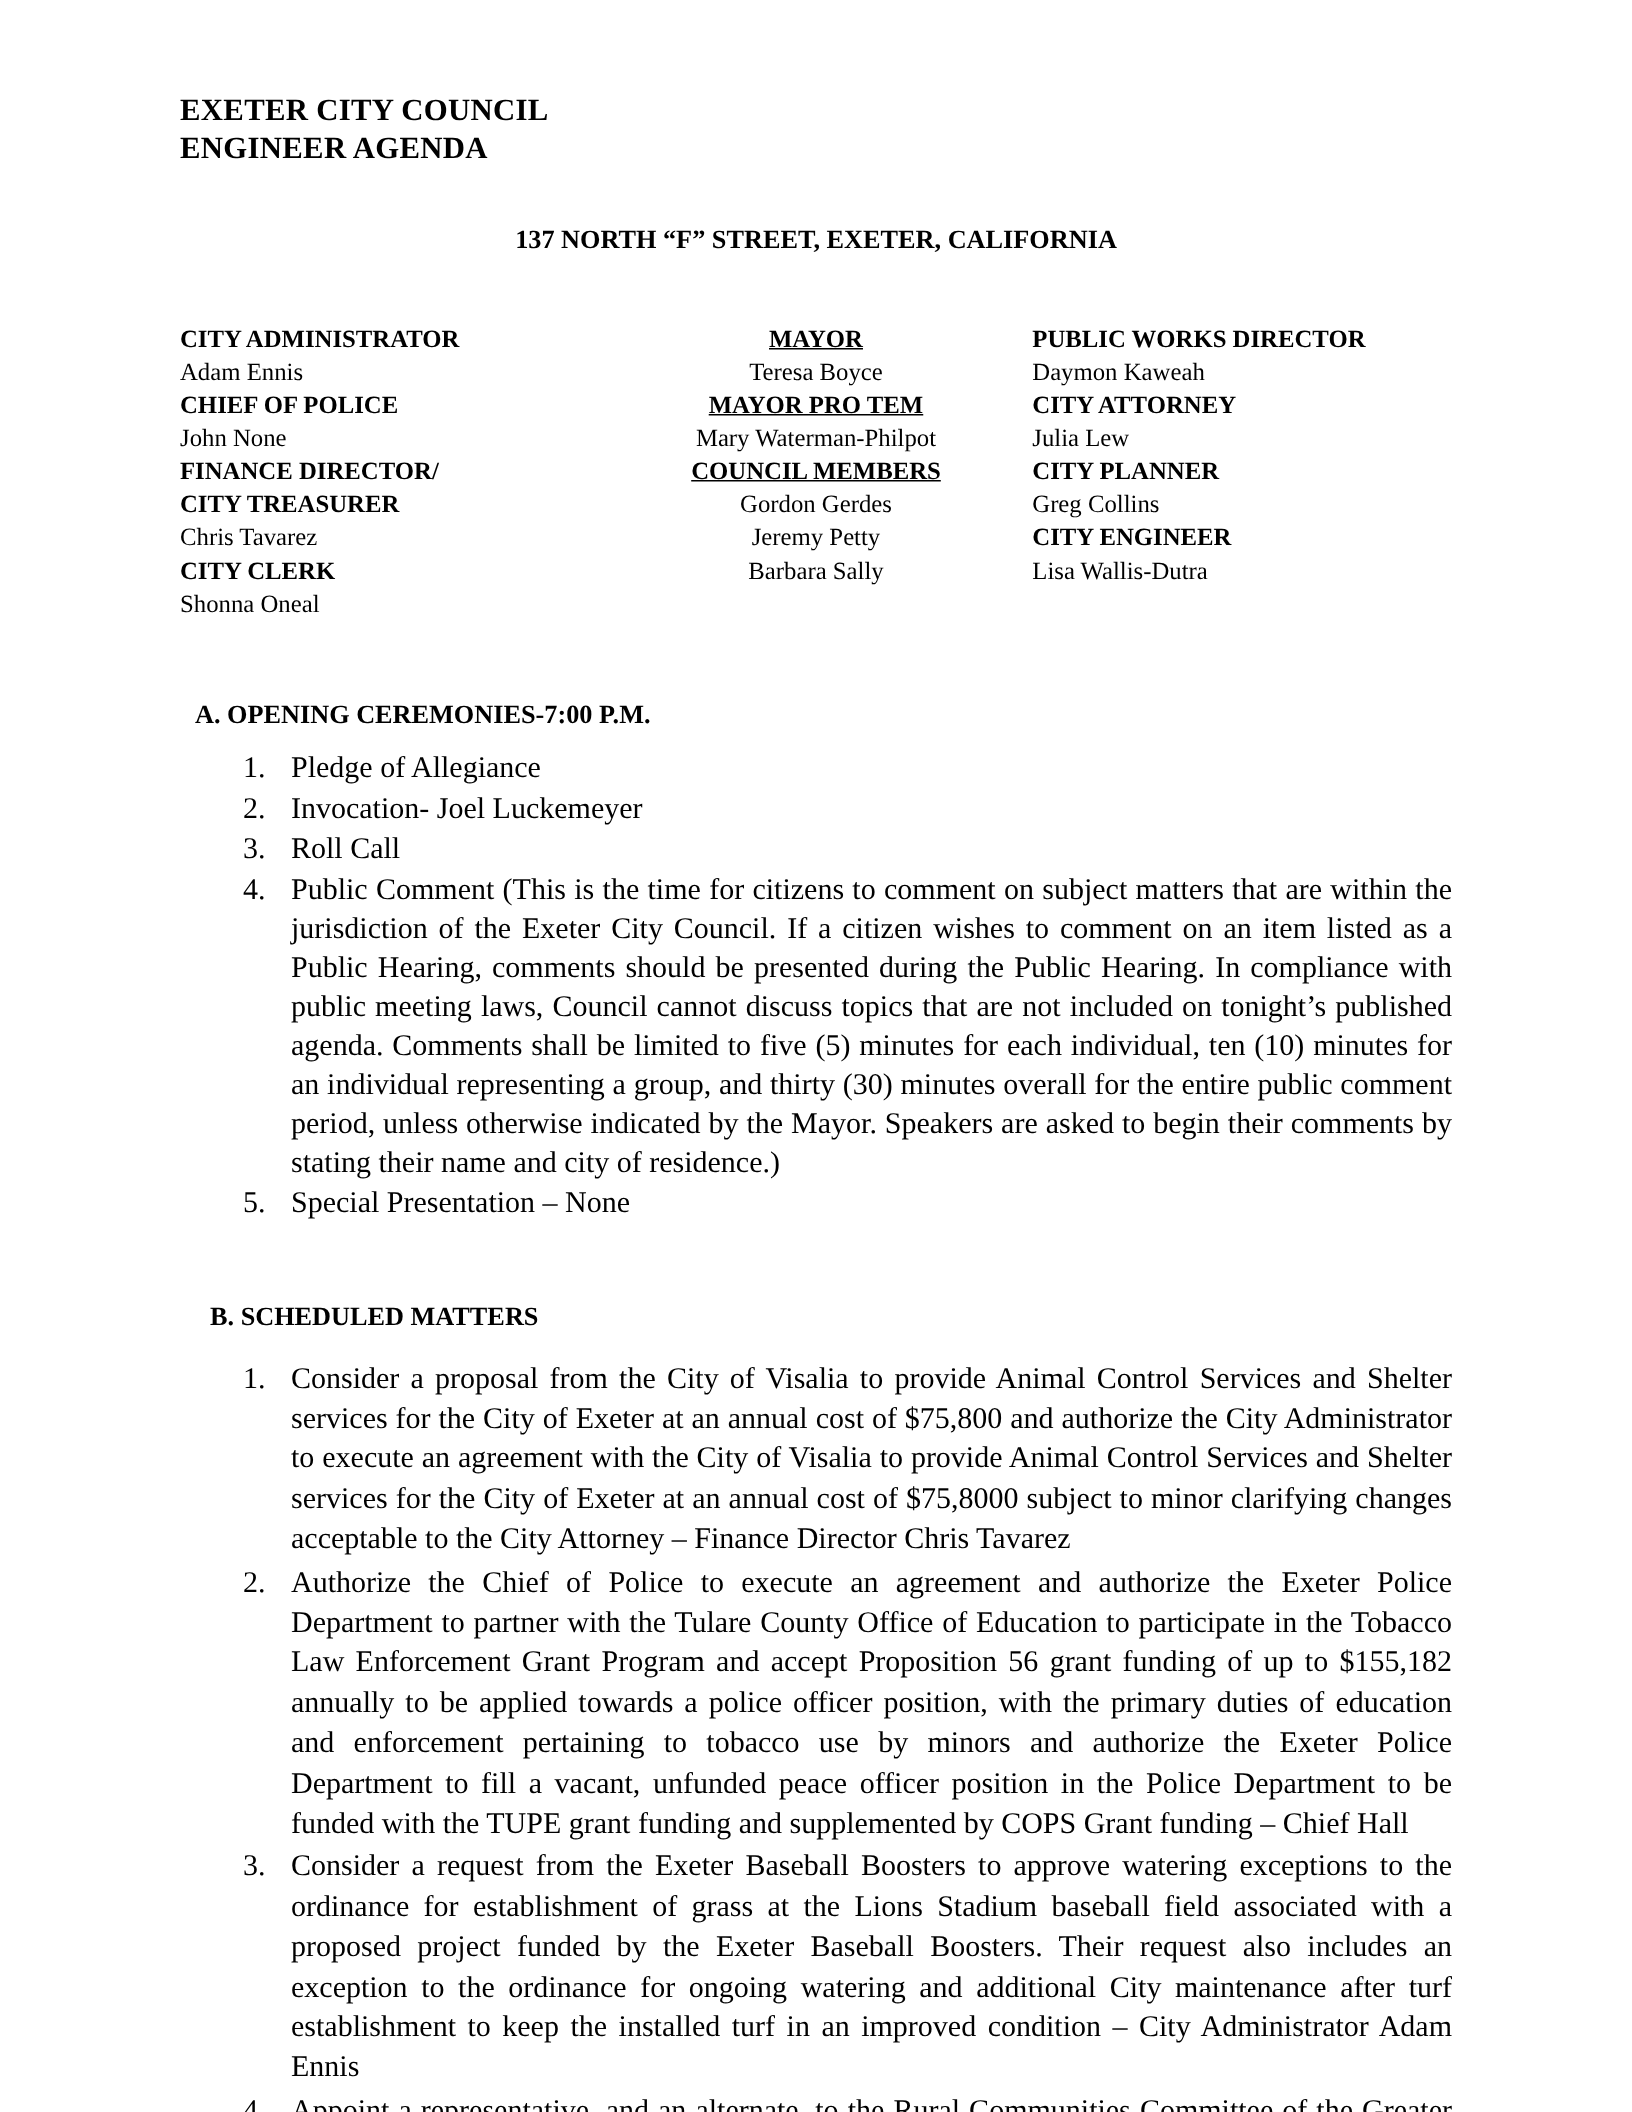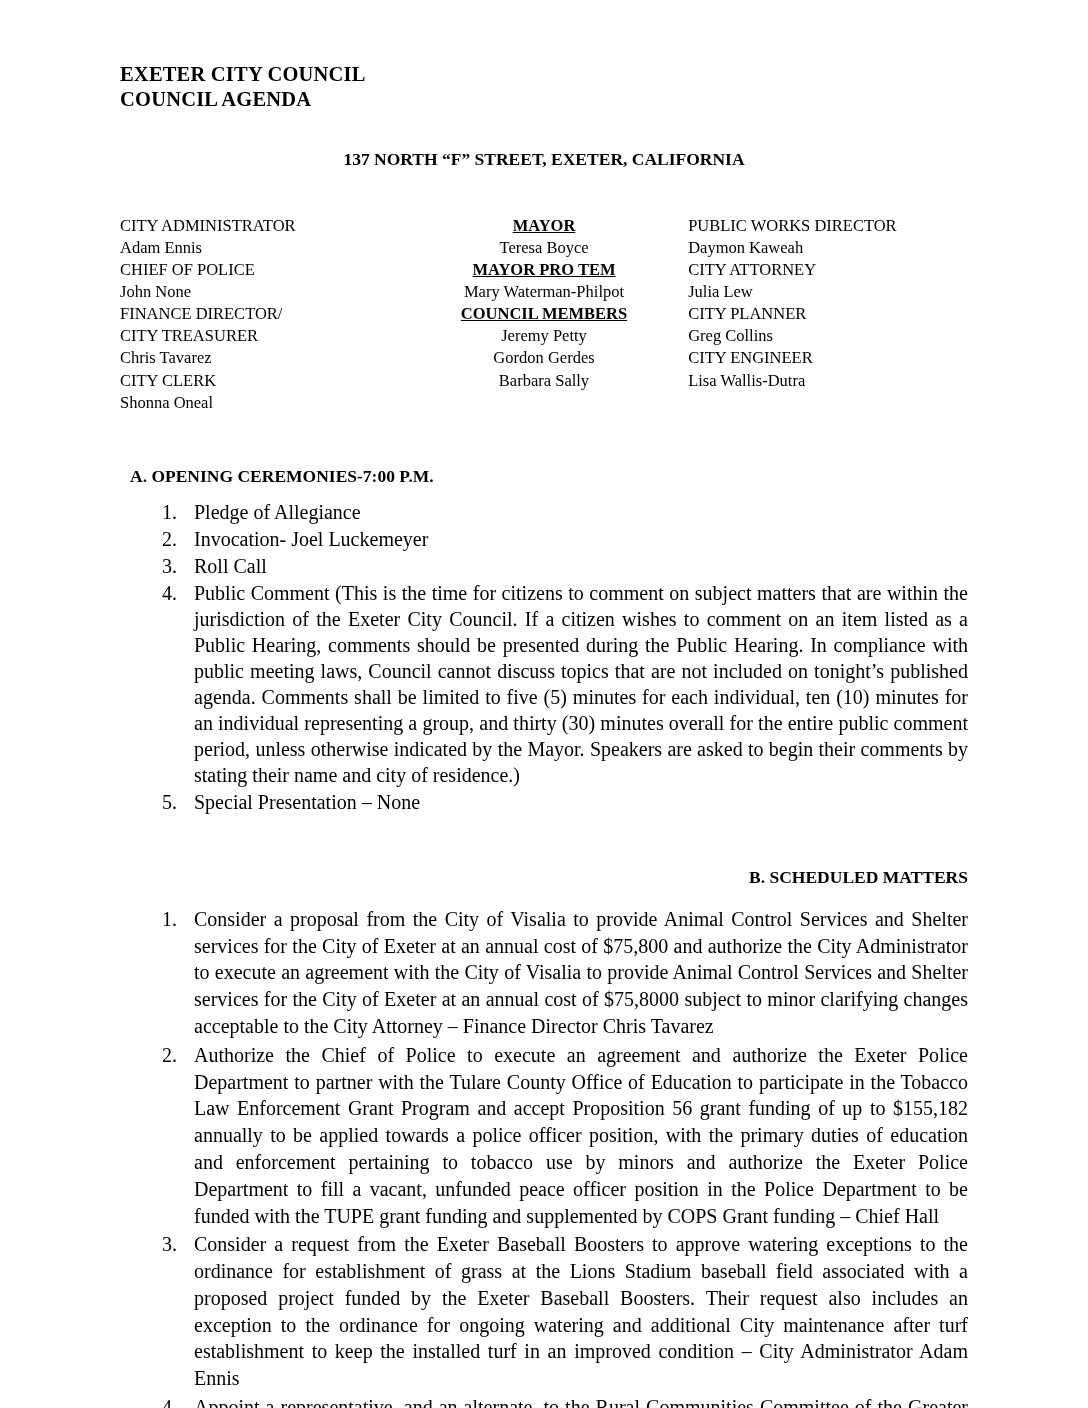--- a/index.html
+++ b/index.html
@@ -39,38 +39,37 @@
     margin-top: 44px;
     display: flex;
     justify-content: space-between;
     align-items: flex-start;
     font-size: 16.5px;
     line-height: 1.34;
   }
   .col-left { width: 33%; }
   .col-center { width: 34%; text-align: center; }
   .col-right { width: 33%; }
-  .officials .ttl { font-weight: normal; }
+  .officials .ttl { font-weight: bold; }
   .officials .nm { font-weight: normal; }
   .col-center .hdr { font-weight: bold; text-decoration: underline; }
   .col-center .nm { font-weight: normal; }
   .officials div { white-space: nowrap; }
 
   
   .section {
     margin-top: 52px;
   }
   .section-head {
     font-weight: bold;
     font-size: 17.5px;
     padding-left: 10px;
   }
   .section-head.indent-b {
     padding-left: 20px;
-    text-align: right;
   }
   ol.items {
     list-style: decimal;
     margin: 12px 0 0 0;
     padding-left: 62px;
     font-size: 20px;
     line-height: 1.30;
   }
   ol.items > li {
     margin-bottom: 1px;
@@ -86,21 +85,21 @@
   }
   .justified { text-align: justify; }
 </style>
 </head>
 <body>
 
 <div class="page">
 
   <div class="title-block">
     <div>EXETER CITY COUNCIL</div>
-    <div>COUNCIL AGENDA</div>
+    <div>ENGINEER AGENDA</div>
   </div>
 
   <div class="subtitle-block">
     <div>137 NORTH “F” STREET, EXETER, CALIFORNIA</div>
   </div>
 
   <div class="officials">
     <div class="col-left">
       <div class="ttl">CITY ADMINISTRATOR</div>
       <div class="nm">Adam Ennis</div>
@@ -112,22 +111,22 @@
       <div class="ttl">CITY CLERK</div>
       <div class="nm">Shonna Oneal</div>
     </div>
 
     <div class="col-center">
       <div class="hdr">MAYOR</div>
       <div class="nm">Teresa Boyce</div>
       <div class="hdr">MAYOR PRO TEM</div>
       <div class="nm">Mary Waterman-Philpot</div>
       <div class="hdr">COUNCIL MEMBERS</div>
+      <div class="nm">Gordon Gerdes</div>
       <div class="nm">Jeremy Petty</div>
-      <div class="nm">Gordon Gerdes</div>
       <div class="nm">Barbara Sally</div>
     </div>
 
     <div class="col-right">
       <div class="ttl">PUBLIC WORKS DIRECTOR</div>
       <div class="nm">Daymon Kaweah</div>
       <div class="ttl">CITY ATTORNEY</div>
       <div class="nm">Julia Lew</div>
       <div class="ttl">CITY PLANNER</div>
       <div class="nm">Greg Collins</div>

